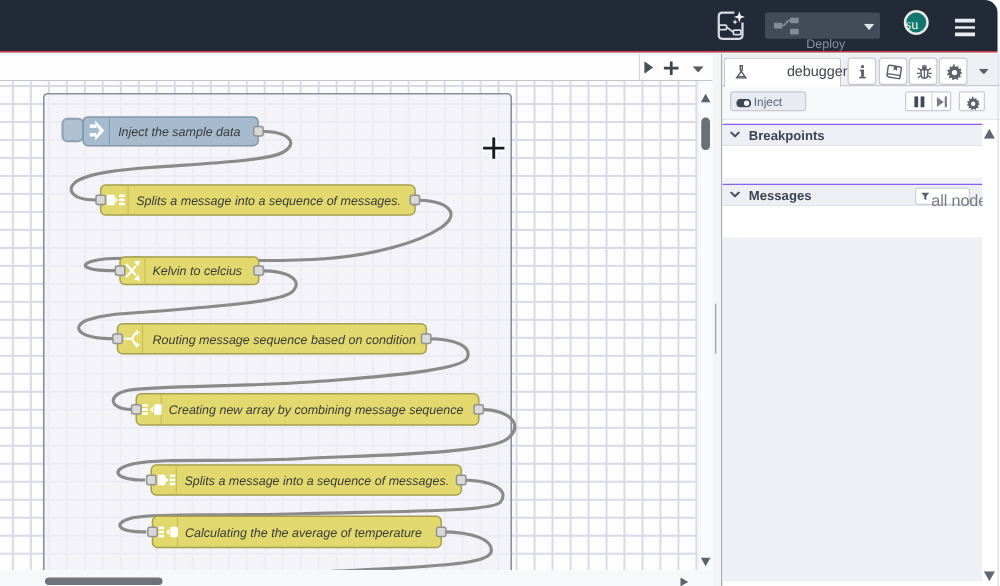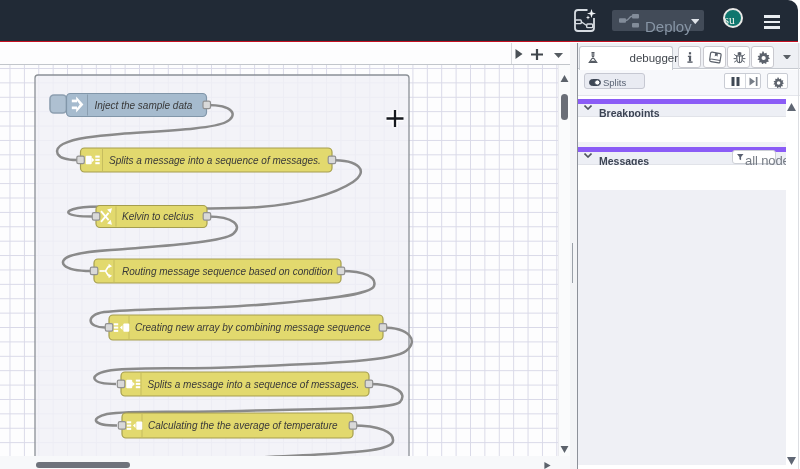--- a/index.html
+++ b/index.html
@@ -6,21 +6,21 @@
   html,body { width:800px; height:469px; background:#fff; overflow:hidden;
     font-family:"Liberation Sans", sans-serif; }
   .abs { position:absolute; }
   
   #header { position:absolute; left:0; top:0; width:798px; height:40.6px;
     background:#212a36; border-top-right-radius:10px; }
   #redline { position:absolute; left:0; top:40.6px; width:798px; height:1.8px;
     background:#c41022; }
   #deploy { position:absolute; left:612px; top:10px; width:92px; height:21px;
     background:#424b58; border-radius:2px; }
-  #deploy .dtext { position:absolute; left:33px; top:8px; font-size:15px;
+  #deploy .dtext { position:absolute; left:33px; top:20px; font-size:10px;
     color:#8795a5; }
   #avatar { position:absolute; left:722.5px; top:8px; width:20px; height:20px;
     border-radius:50%; background:#0f766e; border:2.2px solid #e9e9e7;
     color:#f7f5ee; font-family:"Liberation Serif", serif; font-size:11.5px;
     text-align:left; line-height:20px; }
   .hbar { position:absolute; left:764px; width:15.5px; height:2.9px; background:#e9edf1; }
   
   #tabstrip { position:absolute; left:0; top:43px; width:570px; height:22px;
     background:#fdfdfe; border-bottom:1px solid #c2c6cb; }
   #tabdiv { position:absolute; left:511px; top:43px; width:1px; height:21px; background:#d8dade; }
@@ -56,21 +56,21 @@
     background:#f7f8fb; border-bottom:1px solid #e4e6ec; }
   #enbtn { position:absolute; left:584px; top:73px; width:61px; height:16px;
     background:#e9ebf2; border:1px solid #c6c8d2; border-radius:3px; }
   #enbtn .etext { position:absolute; left:18px; top:2.5px; font-size:9.5px; color:#596273; }
   #pausegrp { position:absolute; left:724px; top:73px; width:37px; height:16px;
     background:#fff; border:1px solid #c9ccd4; border-radius:2px; }
   #pausediv { position:absolute; left:19.5px; top:0px; width:1px; height:14px; background:#d4d7dd; }
   #sbgear { position:absolute; left:767px; top:73px; width:21px; height:16px;
     background:#fff; border:1px solid #c9ccd4; border-radius:2px; }
   .sechdr { position:absolute; left:578px; width:208px; height:18px;
-    background:#edeff5; border-top:5px solid #8b5cf6; border-bottom:1px solid #e1e3e9; }
+    background:#edeff5; border-top:1px solid #8b5cf6; border-bottom:1px solid #e1e3e9; }
   .sechdr .stext { position:absolute; left:21px; top:3px; font-size:10.5px;
     font-weight:bold; color:#3c4454; }
   #bkwhite { position:absolute; left:578px; top:117px; width:208px; height:25px; background:#fff; }
   #bkgap { position:absolute; left:578px; top:142px; width:208px; height:5px; background:#f2f3f7; }
   #msgwhite { position:absolute; left:578px; top:165px; width:208px; height:25px; background:#fff; }
   #msggrey { position:absolute; left:578px; top:190px; width:208px; height:275px; background:#eff0f5; }
   #allnodes { position:absolute; left:732px; top:149.5px; width:44px; height:14px;
     background:#fff; border:1px solid #cdd0d6; border-radius:3px; }
   #allnodes .atext { position:absolute; left:12px; top:2.5px; font-size:13px; letter-spacing:-0.1px; color:#767c85; white-space:nowrap; }
   #sbscroll { position:absolute; left:786px; top:96px; width:11px; height:373px; background:#fff; }
@@ -296,21 +296,21 @@
     <circle cx="6.6" cy="7" r="2.1" fill="#fff"></circle>
   </svg>
 </div>
 <div id="sbtoolbar"></div>
 <div id="enbtn">
   <svg class="abs" style="left:4px;top:4.5px" width="12" height="7" viewBox="0 0 12 7">
     <rect x="0.5" y="0.5" width="11" height="6" rx="3" fill="none" stroke="#3d4654" stroke-width="1"></rect>
     <rect x="0.5" y="0.5" width="7" height="6" rx="3" fill="#3d4654"></rect>
     <circle cx="8.3" cy="3.5" r="2.6" fill="#fff" stroke="#3d4654" stroke-width="1"></circle>
   </svg>
-  <span class="etext">Splits</span>
+  <span class="etext">Inject</span>
 </div>
 <div id="pausegrp">
   <div id="pausediv"></div>
   <svg class="abs" style="left:5.5px;top:3px" width="9" height="9" viewBox="0 0 9 9">
     <rect x="0.5" y="0" width="3" height="9" fill="#3f4854"></rect>
     <rect x="5.5" y="0" width="3" height="9" fill="#3f4854"></rect>
   </svg>
   <svg class="abs" style="left:24px;top:3px" width="9" height="9" viewBox="0 0 9 9">
     <path d="M0.5 0.5 L6 4.5 L0.5 8.5 Z" fill="#767d87"></path>
     <rect x="6.8" y="0" width="1.7" height="9" fill="#767d87"></rect>

